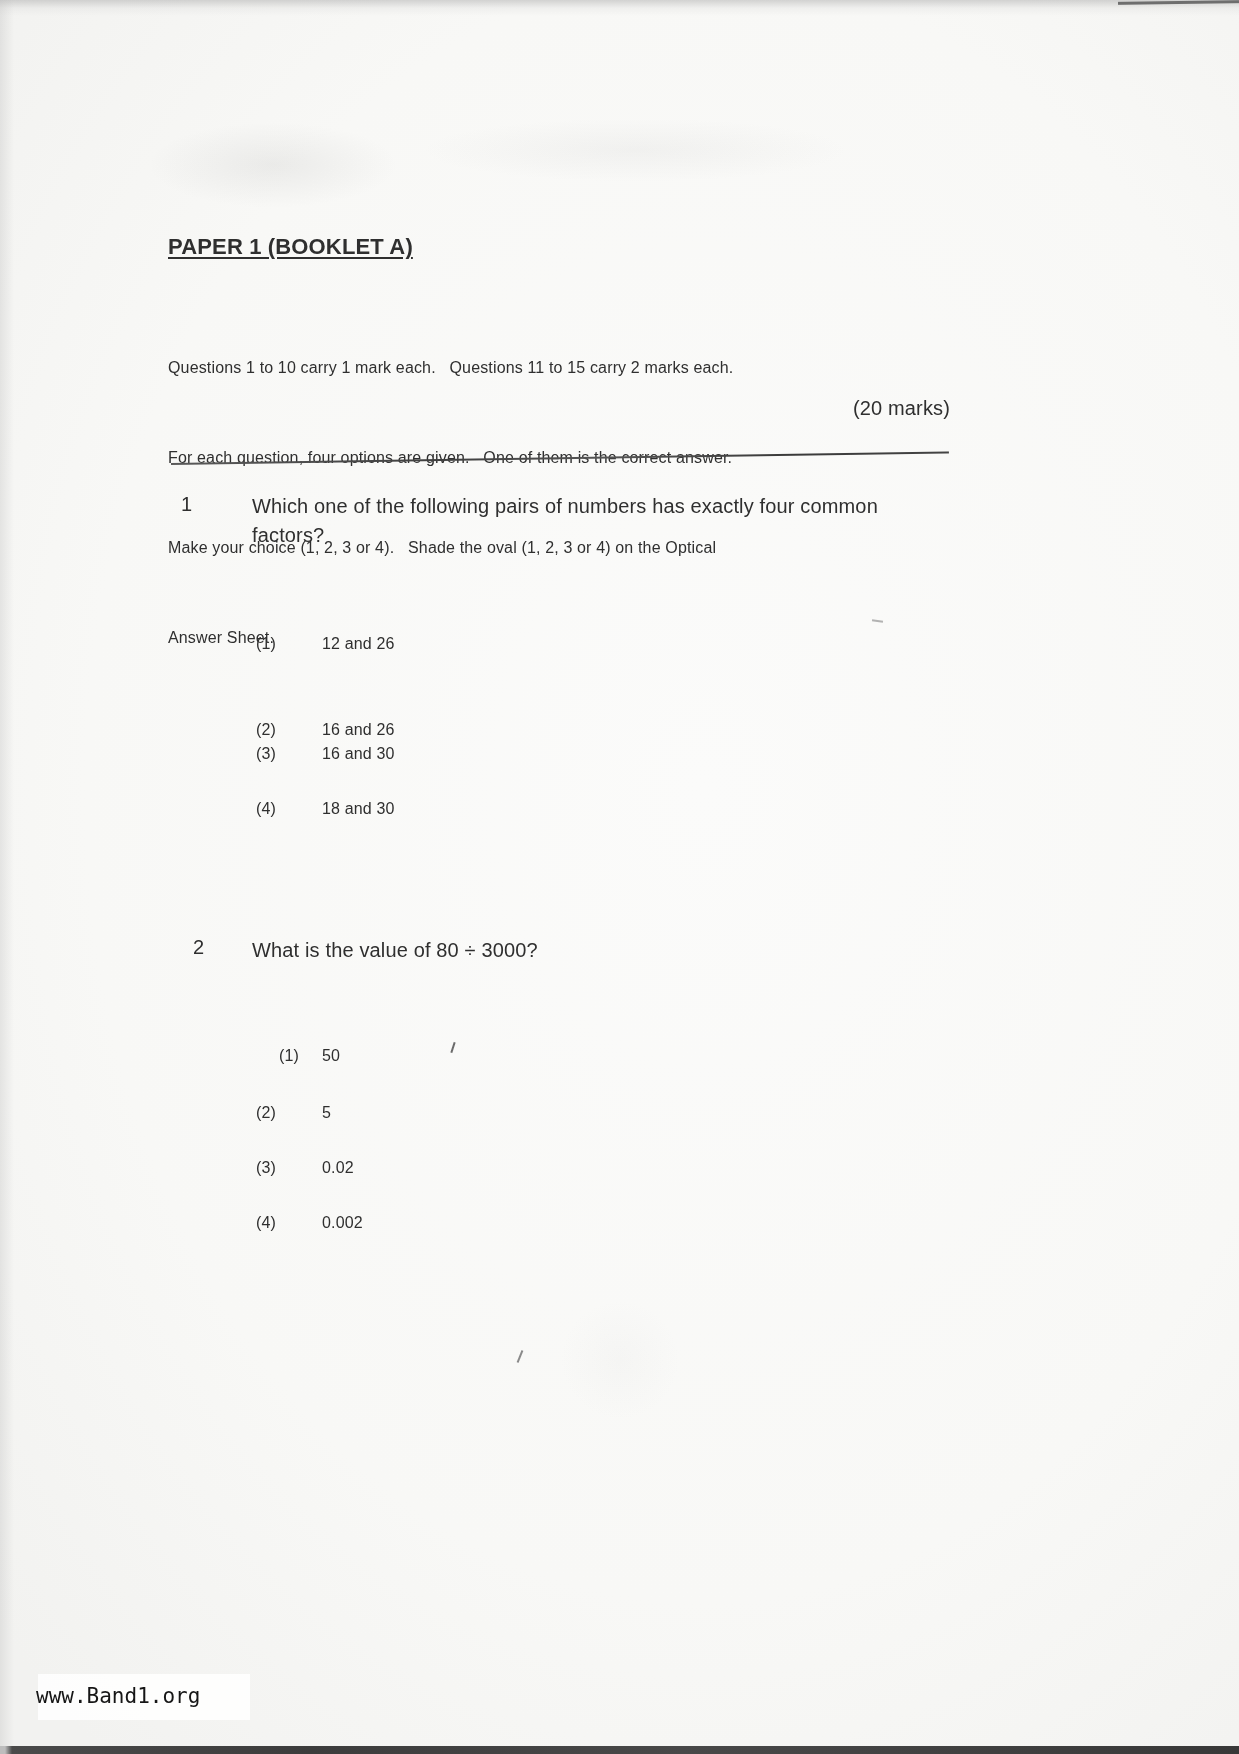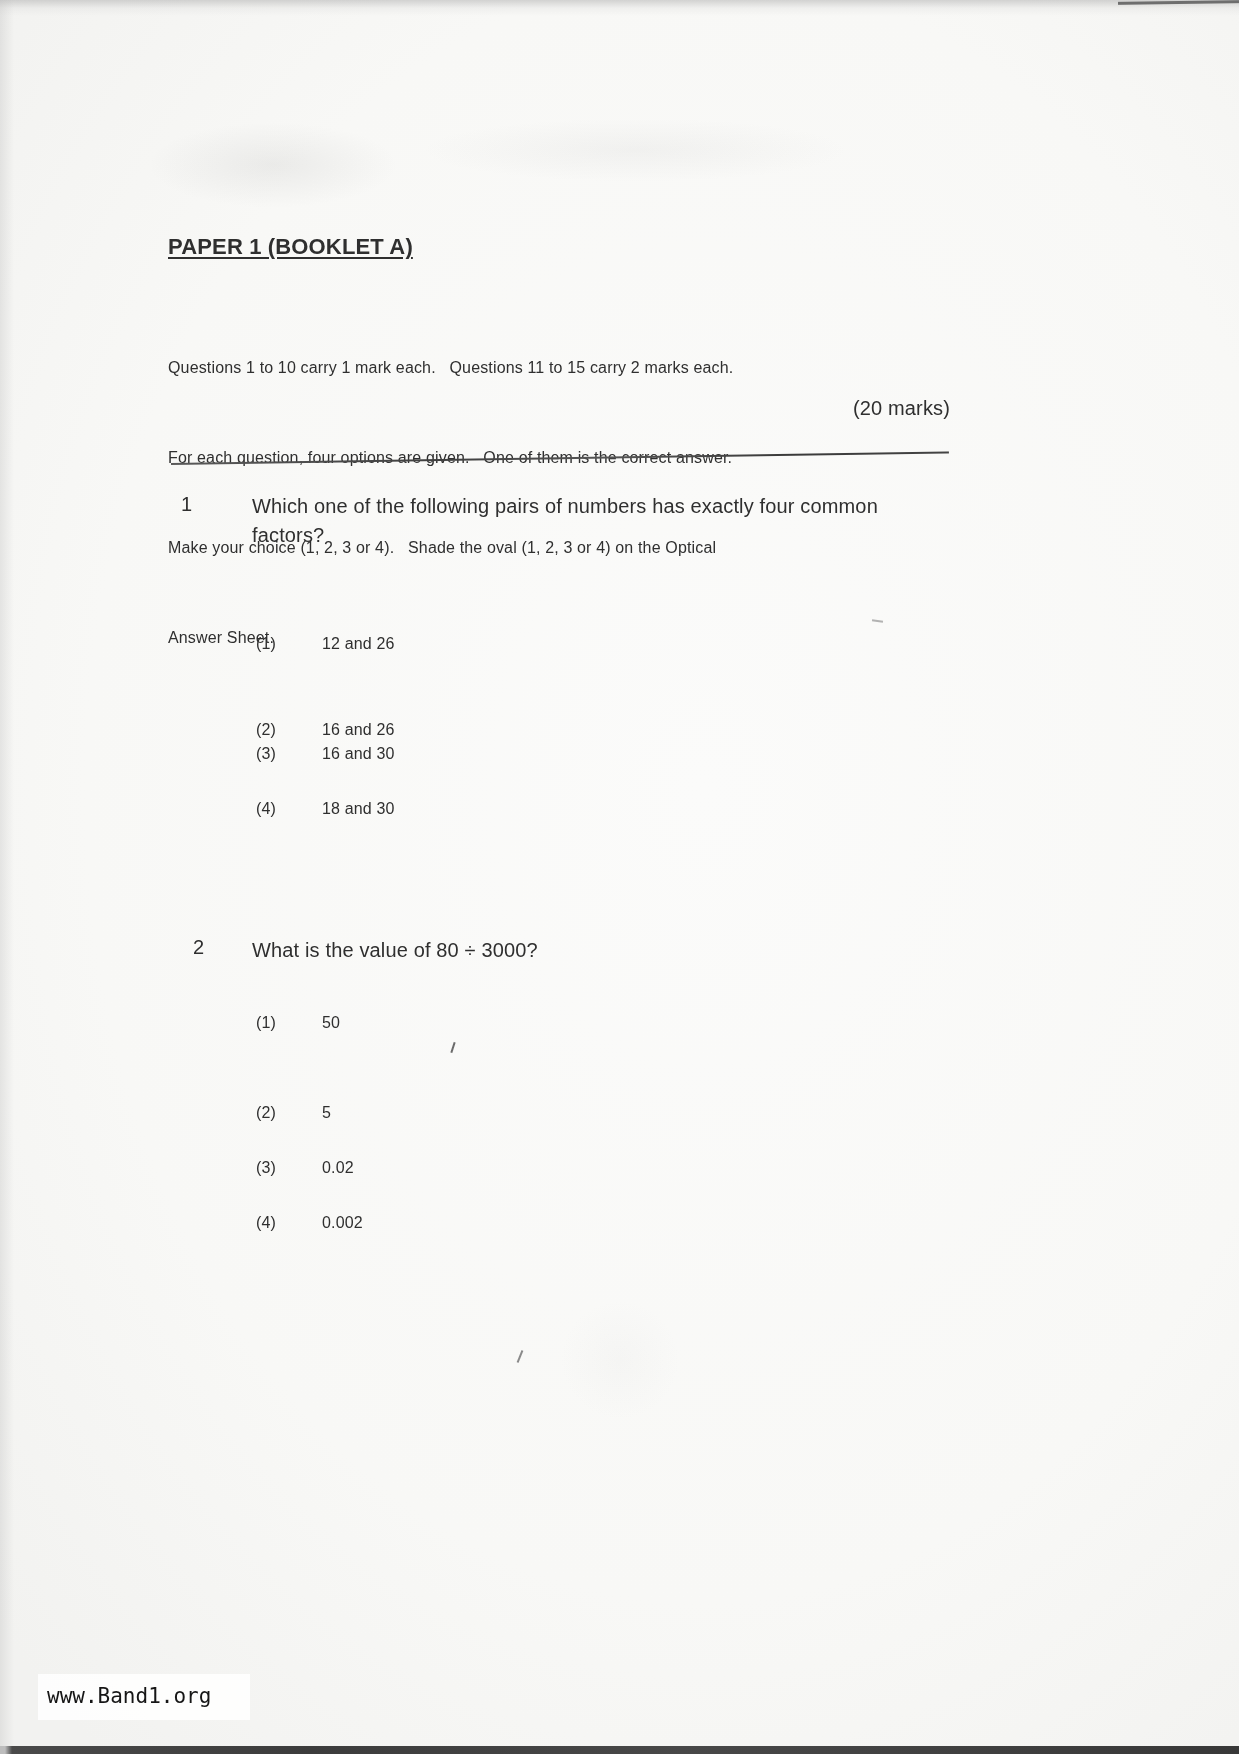--- a/index.html
+++ b/index.html
@@ -30,21 +30,21 @@
     position:absolute; left:171px; top:463px; width:778px; height:2px;
     background:linear-gradient(90deg,#5a5a5a 0%,#3f3f3f 35%,#555 55%,#3a3a3a 80%,#444 100%);
     transform:rotate(-0.85deg); transform-origin:left center;
     filter:blur(0.3px);
   }
   .qnum{position:absolute; font-size:20px;}
   .qtext{position:absolute; left:252px; width:702px; font-size:20px; line-height:29px;}
   .opt{position:absolute; left:256px; font-size:16px; white-space:nowrap;}
   .olabel{display:inline-block; width:66px;}
   .watermark{
-    position:absolute; left:47px; top:1684px;
+    position:absolute; left:36px; top:1684px;
     font-family:"DejaVu Sans Mono", monospace;
     font-size:21px; color:#161616; filter:blur(0.2px);
   }
   .white-patch{position:absolute; left:38px; top:1674px; width:212px; height:46px; background:#ffffff; opacity:.85;}
   .bottom-bar{
     position:absolute; left:0; top:1746px; width:1239px; height:8px;
     background:linear-gradient(90deg,#bdbdbd 0,#bdbdbd 5px,#4a4a4a 12px,#3c3c3c 25%,#484848 55%,#383838 100%);
   }
   .edge-top{
     position:absolute; left:0; top:0; width:1239px; height:16px;
@@ -99,21 +99,21 @@
   <div class="opt" style="top:745px;">
     <span class="olabel scan">(3)</span><span class="ovalue scan">16 and 30</span>
   </div>
   <div class="opt" style="top:800px;">
     <span class="olabel scan">(4)</span><span class="ovalue scan">18 and 30</span>
   </div>
 
   <div class="qnum scan" style="left:193px; top:936px;">2</div>
   <div class="qtext scan" style="top:936px;">What is the value of 80 ÷ 3000?</div>
 
-  <div class="opt" style="top:1014px;">
+  <div class="opt" style="top:1047px;text-align:center;">
     <span class="olabel scan">(1)</span><span class="ovalue scan">50</span>
   </div>
   <div class="opt" style="top:1104px;">
     <span class="olabel scan">(2)</span><span class="ovalue scan">5</span>
   </div>
   <div class="opt" style="top:1159px;">
     <span class="olabel scan">(3)</span><span class="ovalue scan">0.02</span>
   </div>
   <div class="opt" style="top:1214px;">
     <span class="olabel scan">(4)</span><span class="ovalue scan">0.002</span>

